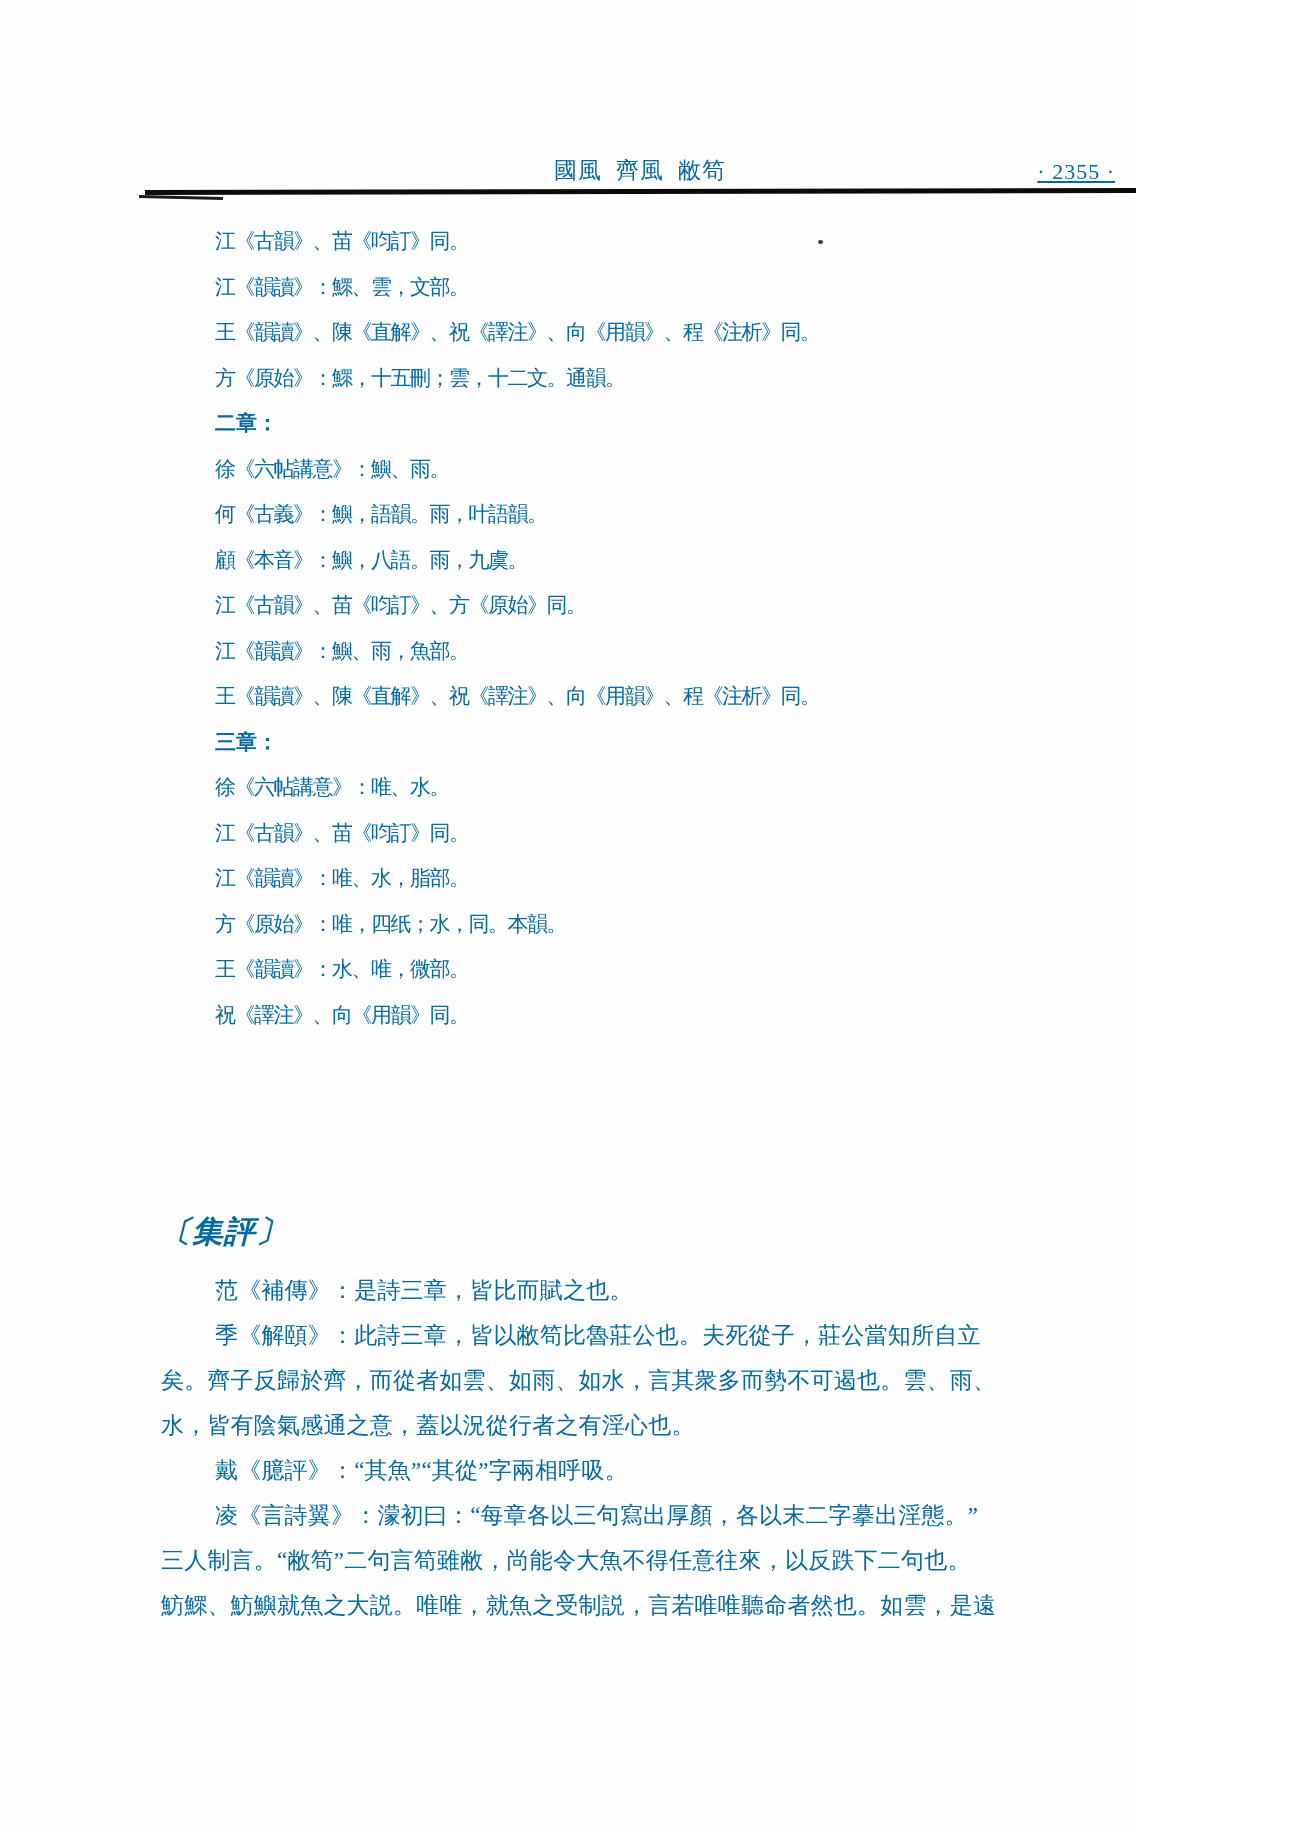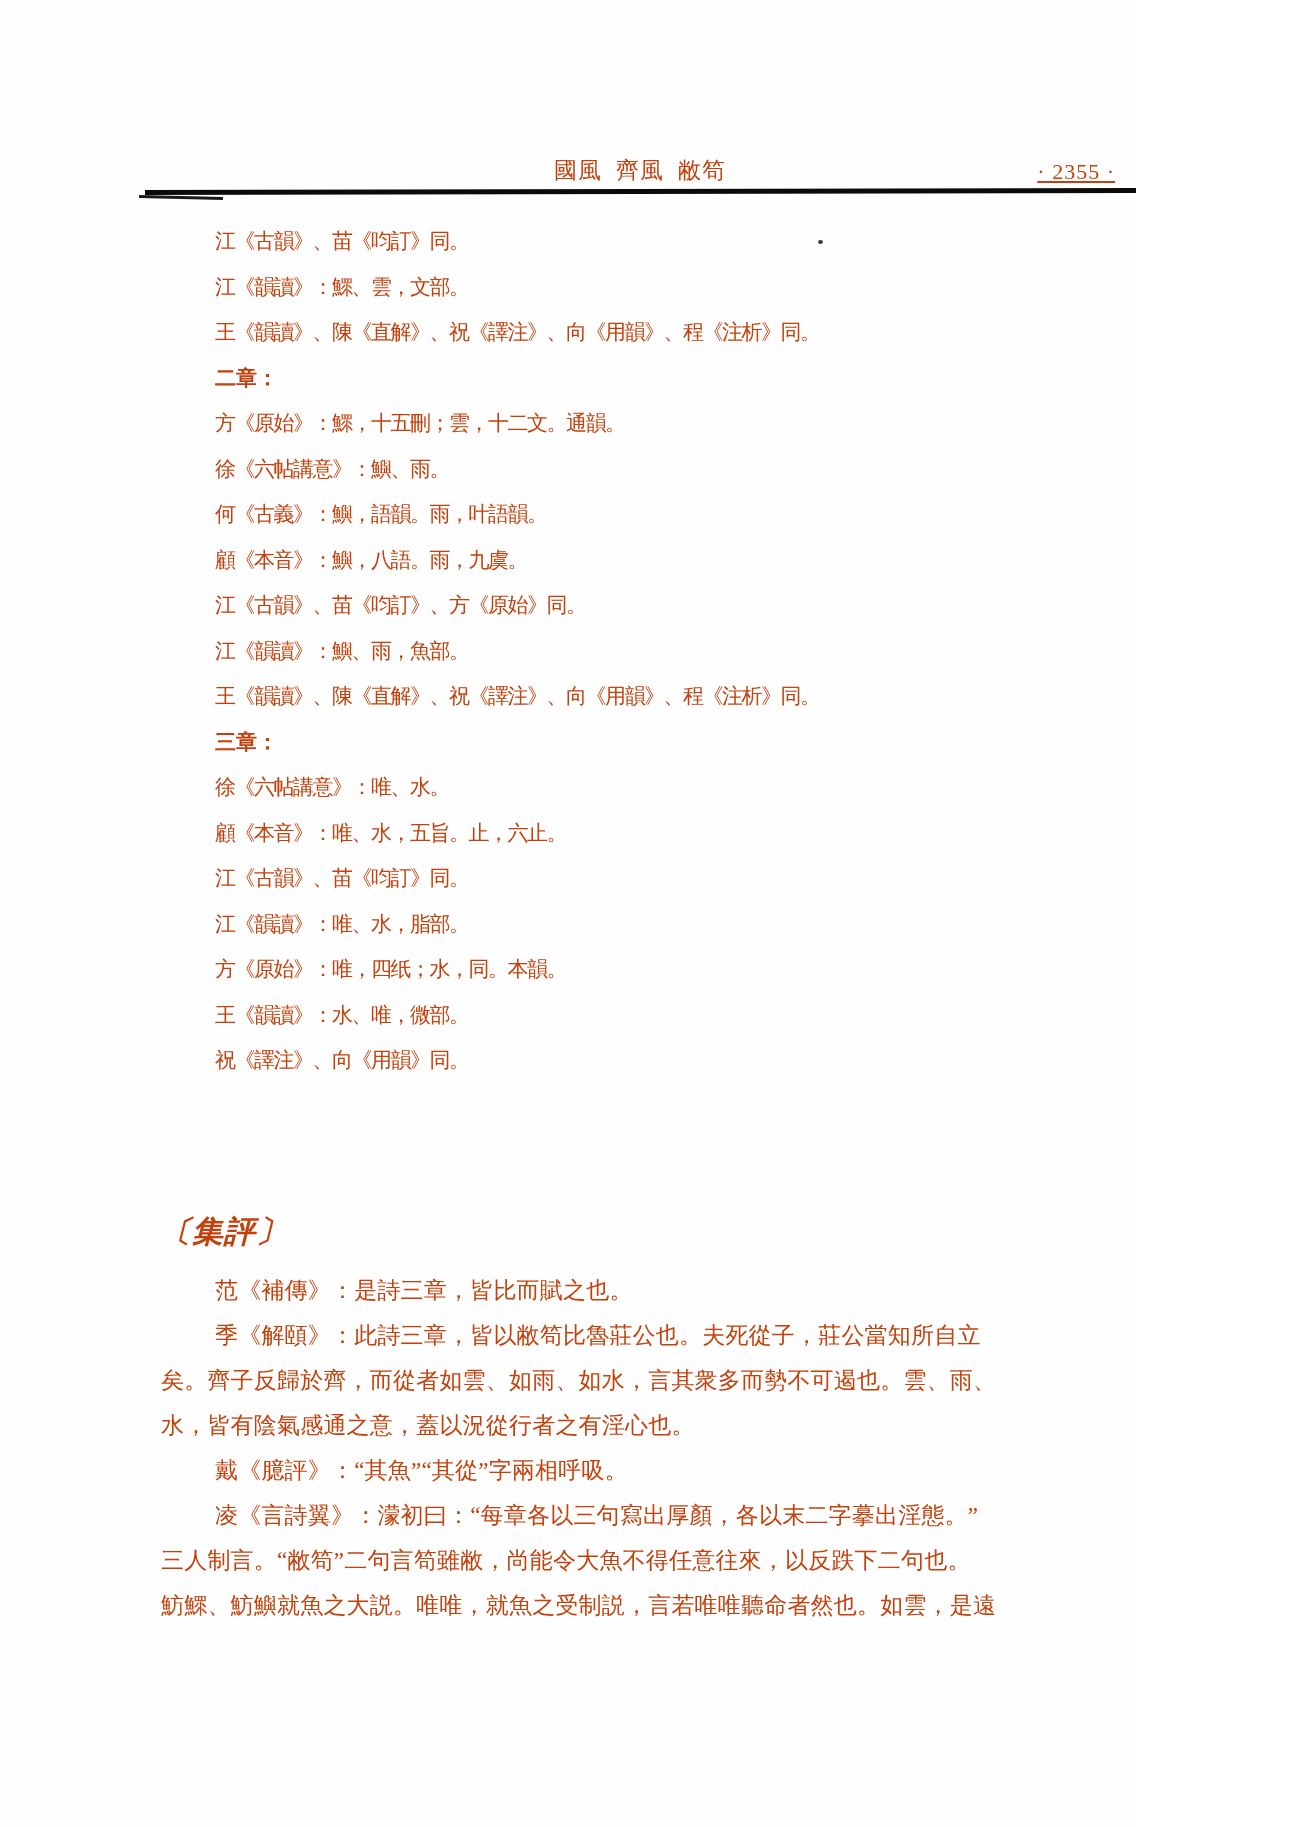--- a/index.html
+++ b/index.html
@@ -7,21 +7,21 @@
     padding: 0;
     background: #ffffff;
   }
   .page {
     position: relative;
     width: 1136px;
     height: 1827px;
     background: #fefefe;
     overflow: hidden;
     font-family: "Liberation Serif", "DejaVu Serif", serif;
-    color: #c2410c;
+    color: #0369a1;
   }
   
   .header-strip {
     position: absolute;
     left: 143px;
     top: 156px;
     width: 994px;
     height: 30px;
   }
   .running-title {
@@ -122,31 +122,30 @@
     </div>
     <div class="page-number">· 2355 ·</div>
   </div>
 
   <div class="rule"></div>
 
   <div class="rhyme-lines">
       <div class="rline">江《古韻》、苗《呁訂》同。</div>
       <div class="rline">江《韻讀》：鰥、雲，文部。</div>
       <div class="rline">王《韻讀》、陳《直解》、祝《譯注》、向《用韻》、程《注析》同。</div>
+      <div class="rline">方《原始》：鰥，十五刪；雲，十二文。通韻。</div>
       <div class="rline bold">二章：</div>
-      <div class="rline">方《原始》：鰥，十五刪；雲，十二文。通韻。</div>
       <div class="rline">徐《六帖講意》：鱮、雨。</div>
       <div class="rline">何《古義》：鱮，語韻。雨，叶語韻。</div>
       <div class="rline">顧《本音》：鱮，八語。雨，九虞。</div>
       <div class="rline">江《古韻》、苗《呁訂》、方《原始》同。</div>
       <div class="rline">江《韻讀》：鱮、雨，魚部。</div>
       <div class="rline">王《韻讀》、陳《直解》、祝《譯注》、向《用韻》、程《注析》同。</div>
       <div class="rline bold">三章：</div>
       <div class="rline">徐《六帖講意》：唯、水。</div>
-      <div class="rline">顧《本音》：唯、水，五旨。止，六止。</div>
       <div class="rline">江《古韻》、苗《呁訂》同。</div>
       <div class="rline">江《韻讀》：唯、水，脂部。</div>
       <div class="rline">方《原始》：唯，四纸；水，同。本韻。</div>
       <div class="rline">王《韻讀》：水、唯，微部。</div>
       <div class="rline">祝《譯注》、向《用韻》同。</div>
     </div>
 
   <div class="dot-artifact"></div>
 
   <div class="jiping-heading">〔集評〕</div>

